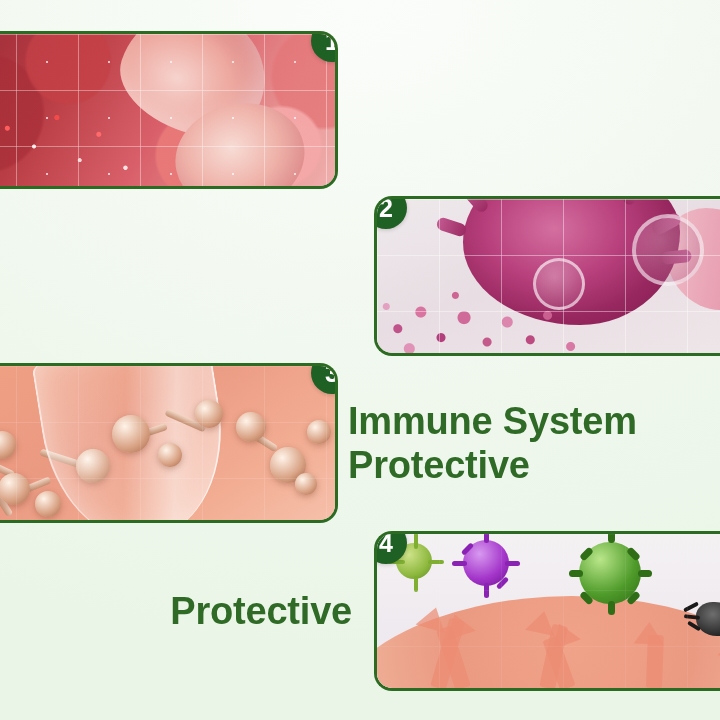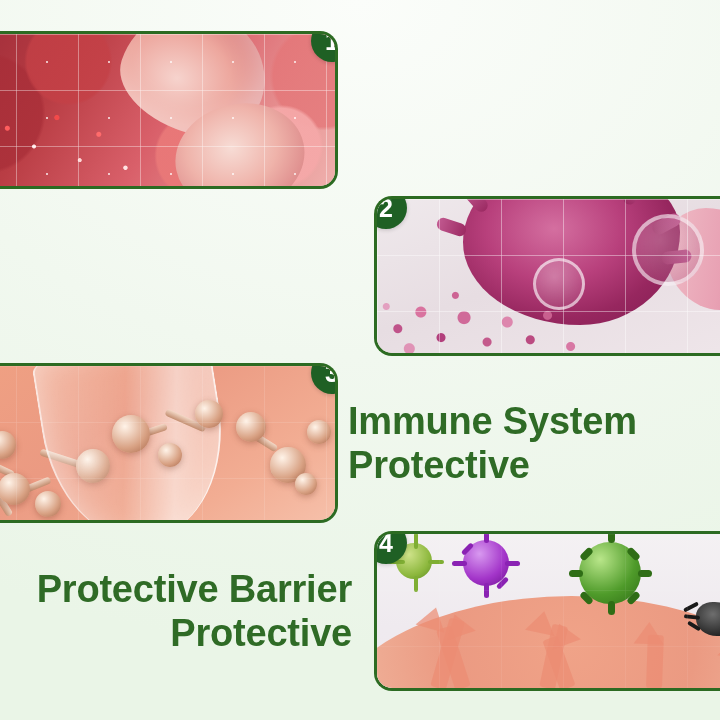--- a/index.html
+++ b/index.html
@@ -291,21 +291,20 @@
 
     <div class="label lRight">
       <span class="ln">Immune System</span>
       <span class="ln">Protective</span>
     </div>
   </div>
 
   <div class="row row4">
 
     <div class="label lLeft">
-      <span class="ln">Protective Barrier</span>
       <span class="ln">Protective</span>
     </div>
 
     <div class="card right">
       <div class="art">
         <div class="bg4"></div>
         <div class="dome4"></div>
 
         <div class="arrow4" style="left:12%;height:74%">
           <div class="sh" style="left:6px;height:62%;transform:rotate(16deg);transform-origin:bottom center"></div>

